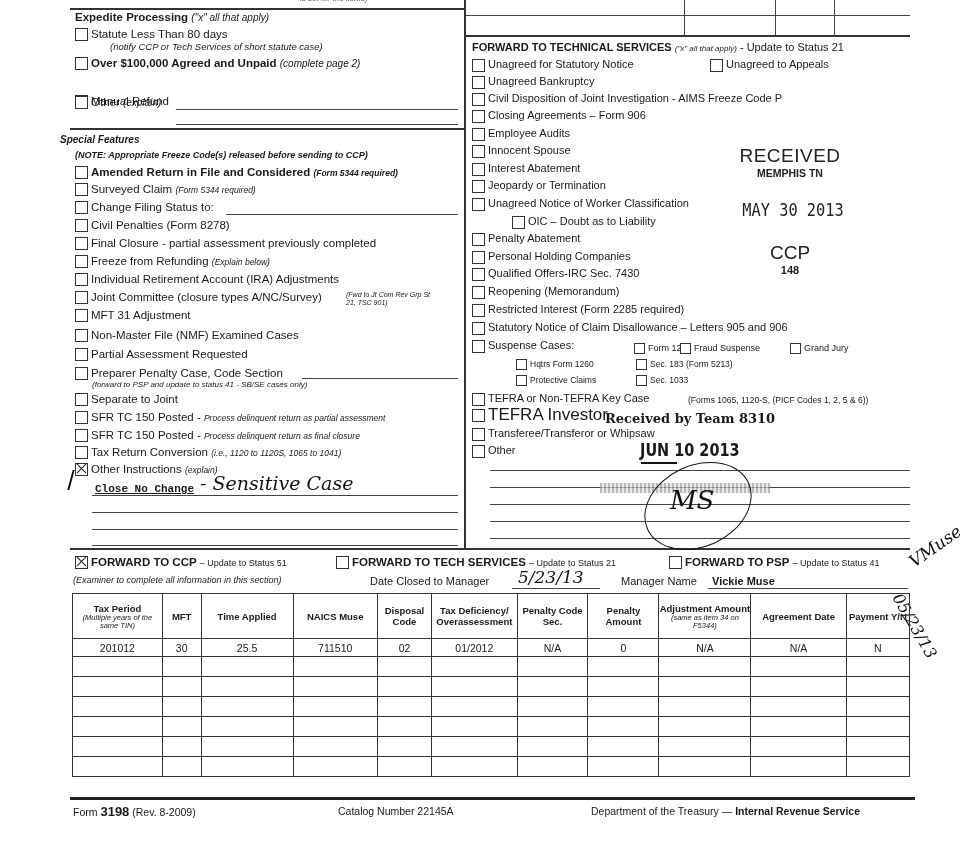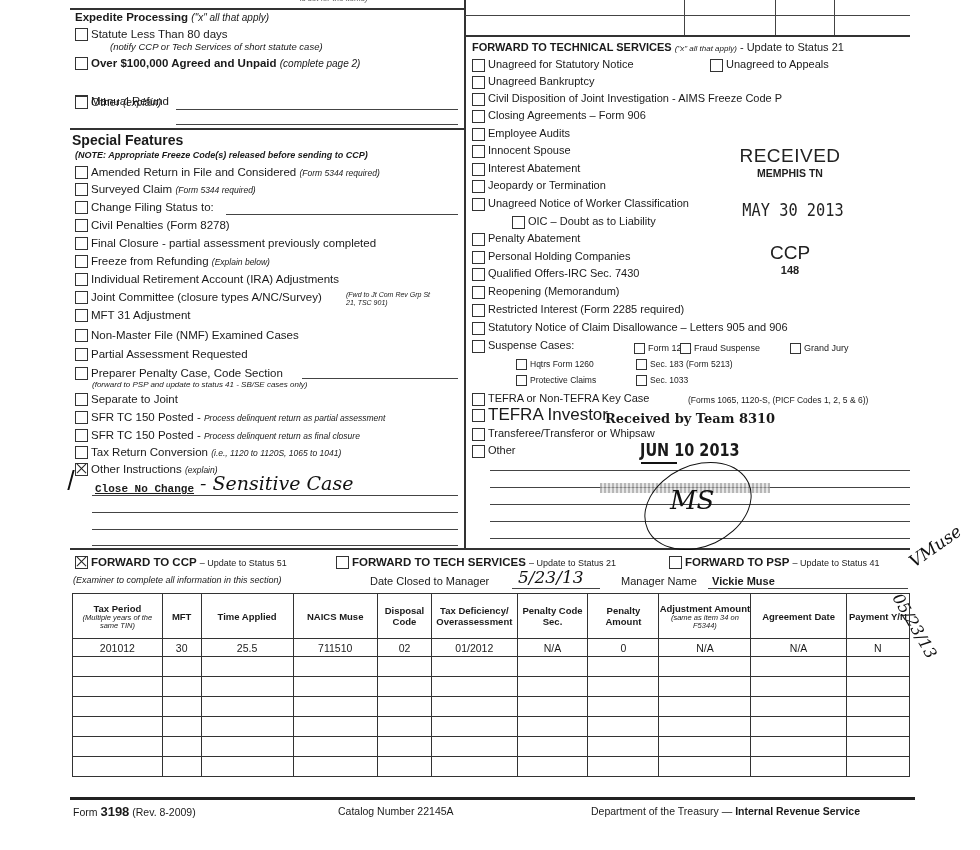--- a/index.html
+++ b/index.html
@@ -58,24 +58,24 @@
   <span class="cb"></span><span>Manual Refund</span>
 </div>
 <div class="row" style="left:75px; top:95px;">
   <span class="cb"></span><span>Other</span>
   <span class="it" style="font-size:10px;">(explain)</span>
 </div>
 <div class="hline thin" style="left:176px; top:109px; width:282px;"></div>
 <div class="hline thin" style="left:176px; top:124px; width:282px;"></div>
 <div class="hline" style="left:70px; top:128px; width:394px;"></div>
 
-<div class="row b" style="left:72px; top:133px; font-size:14px;">Special Features</div>
+<div class="row b" style="left:60px; top:133px; font-size:10px;font-style:italic;">Special Features</div>
 <div class="row b it" style="left:75px; top:148px; font-size:9px;">(NOTE: Appropriate Freeze Code(s) released before sending to CCP)</div>
 
-<div class="row" style="left:75px; top:165px;">
+<div class="row" style="left:75px; top:165px;font-weight:bold;">
   <span class="cb"></span><span>Amended Return in File and Considered</span>
   <span class="sm-it">(Form 5344 required)</span>
 </div>
 <div class="row" style="left:75px; top:182px;">
   <span class="cb"></span><span>Surveyed Claim</span>
   <span class="sm-it">(Form 5344 required)</span>
 </div>
 <div class="row" style="left:75px; top:200px;">
   <span class="cb"></span><span>Change Filing Status to:</span>
 </div>

